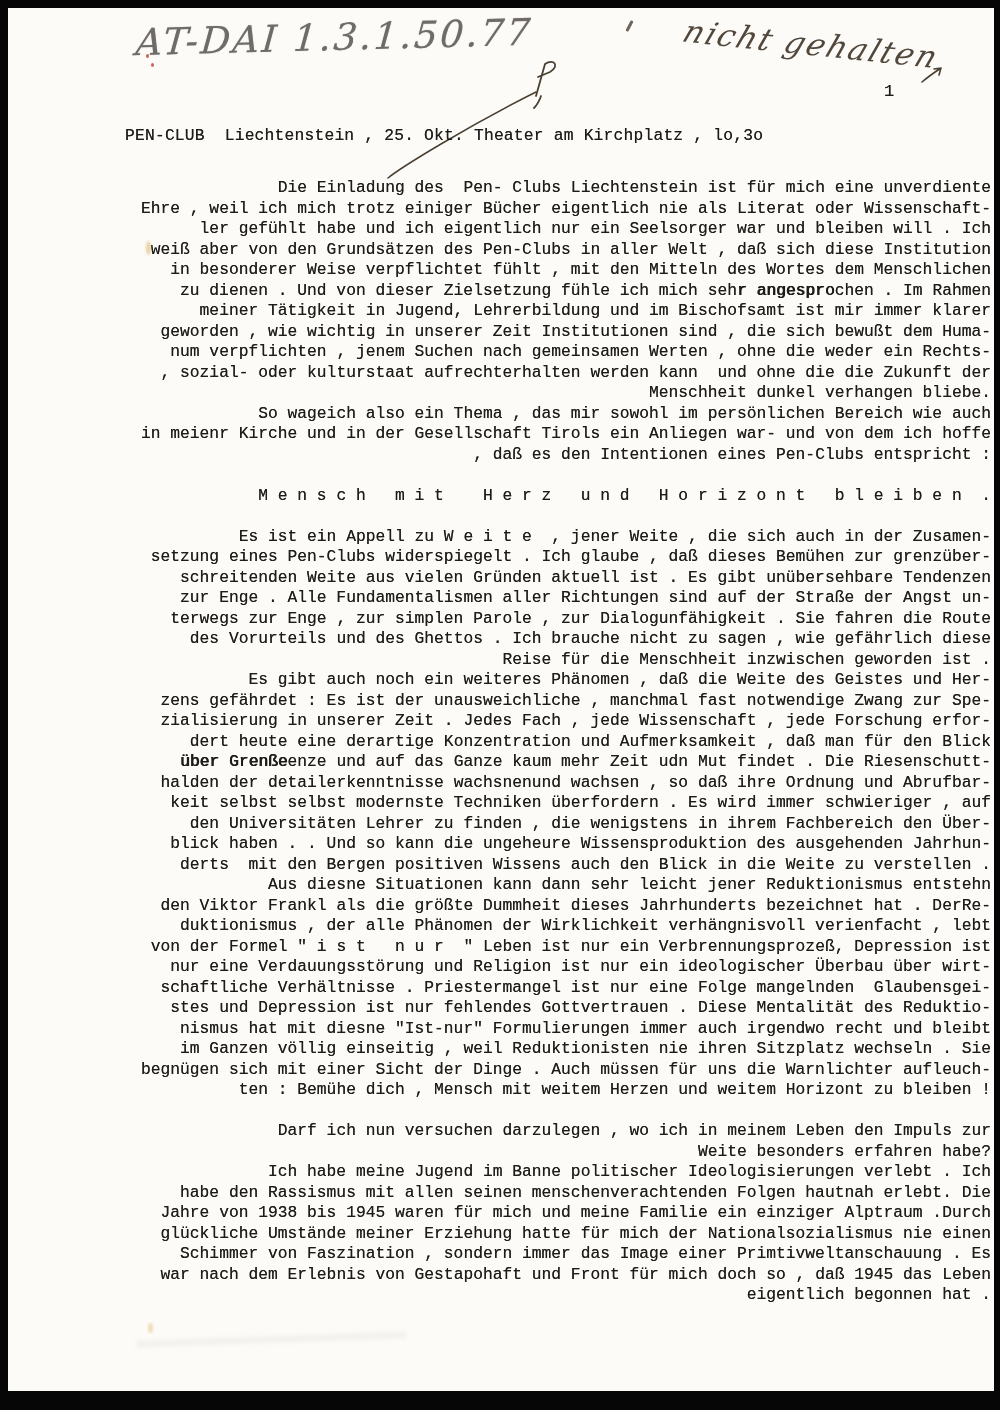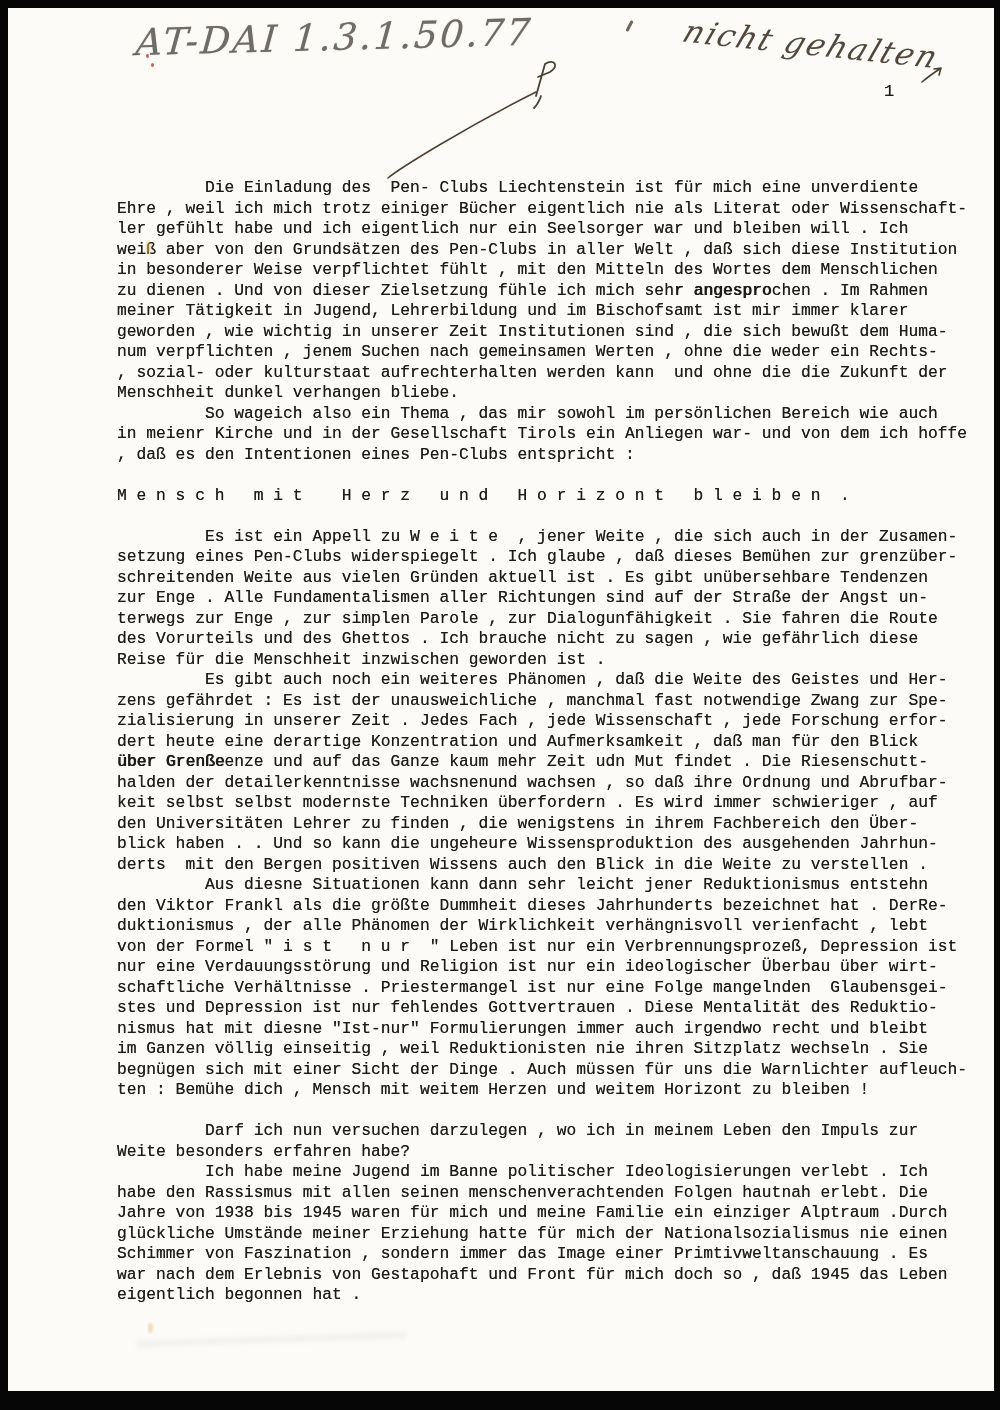--- a/index.html
+++ b/index.html
@@ -12,21 +12,21 @@
   }
 
   .typed {
     font-family:"Liberation Mono","DejaVu Sans Mono",monospace;
     font-size:16.3px; color:#1d1c1a; white-space:pre;
     text-shadow:0 0 .5px rgba(25,23,20,.75);
   }
 
   .title { position:absolute; left:117px; top:118px; letter-spacing:.2px; }
 
-  .body-block { position:absolute; left:109px; top:170px; width:868px; }
+  .body-block { position:absolute; left:115px; top:170px; width:868px;text-align:right; }
   .tl { height:20.5px; line-height:20.5px; }
   .tl.gap { height:20.5px; }
   .ot { font-weight:normal; text-shadow:.7px 0 0 #1d1c1a, 0 0 .5px rgba(25,23,20,.8); }
 
   .hand {
     font-family:"DejaVu Serif","Liberation Serif",serif;
     font-style:italic; white-space:pre;
   }
   .ref {
     position:absolute; left:128px; top:8px; font-size:37px; color:#6f6b67;
@@ -75,19 +75,20 @@
     <path d="M2 18 C 9 12, 15 8, 21 4 M21 4 l -7 1 M21 4 l -2 7" stroke="#4a3f30" stroke-width="1.6" fill="none" stroke-linecap="round"></path>
   </svg>
 
   <div class="apost"></div>
 
   <svg class="arrow" width="240" height="135">
     <path d="M50 122 C 62 112, 130 70, 198 36" stroke="#4a3f30" stroke-width="1.5" fill="none" stroke-linecap="round"></path>
     <path d="M198 40 L 207 8 C 216 2 222 10 212 16 L 200 21 M203 40 C 201 46 198 50 196 52" stroke="#4a3f30" stroke-width="1.8" fill="none" stroke-linecap="round" stroke-linejoin="round"></path>
   </svg>
 
+  <div class="title typed">PEN-CLUB  Liechtenstein , 25. Okt. Theater am Kirchplatz , lo,3o</div>
 
   <div class="body-block typed"><div class="tl">         Die Einladung des  Pen- Clubs Liechtenstein ist für mich eine unverdiente</div><div class="tl">Ehre , weil ich mich trotz einiger Bücher eigentlich nie als Literat oder Wissenschaft-</div><div class="tl">ler gefühlt habe und ich eigentlich nur ein Seelsorger war und bleiben will . Ich</div><div class="tl">weiß aber von den Grundsätzen des Pen-Clubs in aller Welt , daß sich diese Institution</div><div class="tl">in besonderer Weise verpflichtet fühlt , mit den Mitteln des Wortes dem Menschlichen</div><div class="tl"><span>zu dienen . Und von dieser Zielsetzung fühle ich mich seh</span><span class="ot">r angespro</span><span>chen . Im Rahmen</span></div><div class="tl">meiner Tätigkeit in Jugend, Lehrerbildung und im Bischofsamt ist mir immer klarer</div><div class="tl">geworden , wie wichtig in unserer Zeit Institutionen sind , die sich bewußt dem Huma-</div><div class="tl">num verpflichten , jenem Suchen nach gemeinsamen Werten , ohne die weder ein Rechts-</div><div class="tl">, sozial- oder kulturstaat aufrechterhalten werden kann  und ohne die die Zukunft der</div><div class="tl">Menschheit dunkel verhangen bliebe.</div><div class="tl">         So wageich also ein Thema , das mir sowohl im persönlichen Bereich wie auch</div><div class="tl">in meienr Kirche und in der Gesellschaft Tirols ein Anliegen war- und von dem ich hoffe</div><div class="tl">, daß es den Intentionen eines Pen-Clubs entspricht :</div><div class="tl gap"></div><div class="tl">M e n s c h   m i t    H e r z   u n d   H o r i z o n t   b l e i b e n  .</div><div class="tl gap"></div><div class="tl">         Es ist ein Appell zu W e i t e  , jener Weite , die sich auch in der Zusamen-</div><div class="tl">setzung eines Pen-Clubs widerspiegelt . Ich glaube , daß dieses Bemühen zur grenzüber-</div><div class="tl">schreitenden Weite aus vielen Gründen aktuell ist . Es gibt unübersehbare Tendenzen</div><div class="tl">zur Enge . Alle Fundamentalismen aller Richtungen sind auf der Straße der Angst un-</div><div class="tl">terwegs zur Enge , zur simplen Parole , zur Dialogunfähigkeit . Sie fahren die Route</div><div class="tl">des Vorurteils und des Ghettos . Ich brauche nicht zu sagen , wie gefährlich diese</div><div class="tl">Reise für die Menschheit inzwischen geworden ist .</div><div class="tl">         Es gibt auch noch ein weiteres Phänomen , daß die Weite des Geistes und Her-</div><div class="tl">zens gefährdet : Es ist der unausweichliche , manchmal fast notwendige Zwang zur Spe-</div><div class="tl">zialisierung in unserer Zeit . Jedes Fach , jede Wissenschaft , jede Forschung erfor-</div><div class="tl">dert heute eine derartige Konzentration und Aufmerksamkeit , daß man für den Blick</div><div class="tl"><span></span><span class="ot">über Grenße</span><span>enze und auf das Ganze kaum mehr Zeit udn Mut findet . Die Riesenschutt-</span></div><div class="tl">halden der detailerkenntnisse wachsnenund wachsen , so daß ihre Ordnung und Abrufbar-</div><div class="tl">keit selbst selbst modernste Techniken überfordern . Es wird immer schwieriger , auf</div><div class="tl">den Universitäten Lehrer zu finden , die wenigstens in ihrem Fachbereich den Über-</div><div class="tl">blick haben . . Und so kann die ungeheure Wissensproduktion des ausgehenden Jahrhun-</div><div class="tl">derts  mit den Bergen positiven Wissens auch den Blick in die Weite zu verstellen .</div><div class="tl">         Aus diesne Situationen kann dann sehr leicht jener Reduktionismus entstehn</div><div class="tl">den Viktor Frankl als die größte Dummheit dieses Jahrhunderts bezeichnet hat . DerRe-</div><div class="tl">duktionismus , der alle Phänomen der Wirklichkeit verhängnisvoll verienfacht , lebt</div><div class="tl">von der Formel " i s t   n u r  " Leben ist nur ein Verbrennungsprozeß, Depression ist</div><div class="tl">nur eine Verdauungsstörung und Religion ist nur ein ideologischer Überbau über wirt-</div><div class="tl">schaftliche Verhältnisse . Priestermangel ist nur eine Folge mangelnden  Glaubensgei-</div><div class="tl">stes und Depression ist nur fehlendes Gottvertrauen . Diese Mentalität des Reduktio-</div><div class="tl">nismus hat mit diesne "Ist-nur" Formulierungen immer auch irgendwo recht und bleibt</div><div class="tl">im Ganzen völlig einseitig , weil Reduktionisten nie ihren Sitzplatz wechseln . Sie</div><div class="tl">begnügen sich mit einer Sicht der Dinge . Auch müssen für uns die Warnlichter aufleuch-</div><div class="tl">ten : Bemühe dich , Mensch mit weitem Herzen und weitem Horizont zu bleiben !</div><div class="tl gap"></div><div class="tl">         Darf ich nun versuchen darzulegen , wo ich in meinem Leben den Impuls zur</div><div class="tl">Weite besonders erfahren habe?</div><div class="tl">         Ich habe meine Jugend im Banne politischer Ideologisierungen verlebt . Ich</div><div class="tl">habe den Rassismus mit allen seinen menschenverachtenden Folgen hautnah erlebt. Die</div><div class="tl">Jahre von 1938 bis 1945 waren für mich und meine Familie ein einziger Alptraum .Durch</div><div class="tl">glückliche Umstände meiner Erziehung hatte für mich der Nationalsozialismus nie einen</div><div class="tl">Schimmer von Faszination , sondern immer das Image einer Primtivweltanschauung . Es</div><div class="tl">war nach dem Erlebnis von Gestapohaft und Front für mich doch so , daß 1945 das Leben</div><div class="tl">eigentlich begonnen hat .</div></div>
 
   <div class="speck a"></div>
   <div class="speck b"></div>
   <div class="smudge"></div>
 </div>
 
 </body></html>

